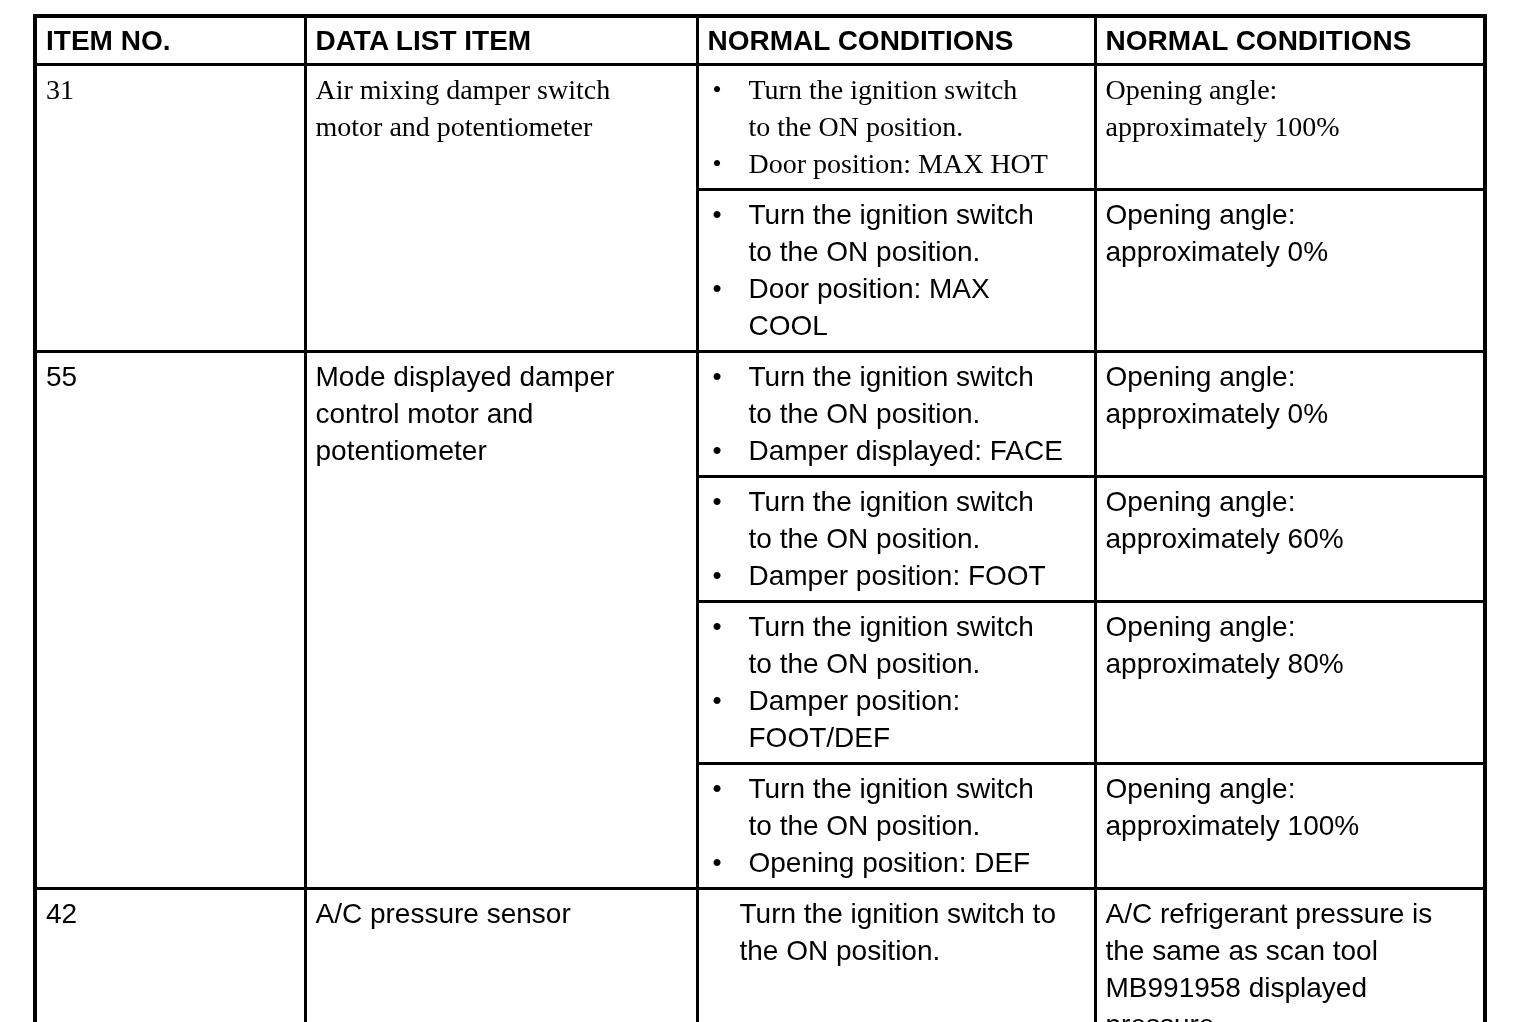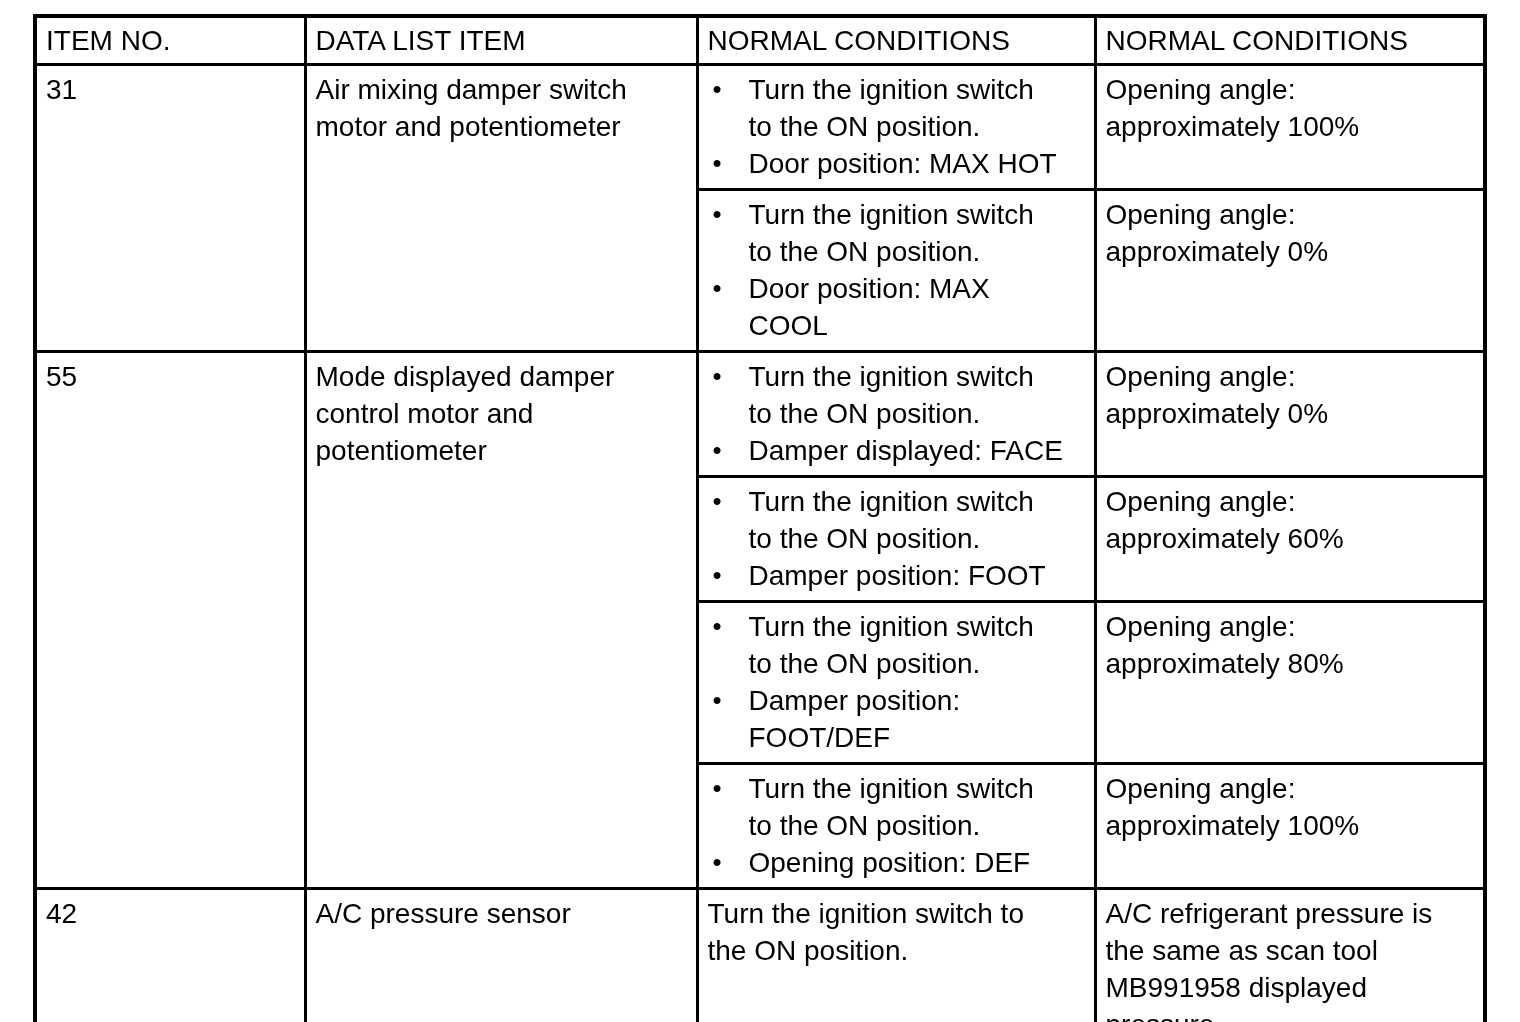--- a/index.html
+++ b/index.html
@@ -31,21 +31,21 @@
   table.data-table td {
     border: 3px solid #000000;
     vertical-align: top;
     text-align: left;
     padding: 5px 8px 6px 9px;
     font-size: 28px;
     line-height: 37px;
     overflow: hidden;
   }
   table.data-table th {
-    font-weight: normal;
+    font-weight: bold;
     padding-top: 4px;
     padding-bottom: 4px;
     white-space: nowrap;
   }
   .col-item   { width: 270px; }
   .col-data   { width: 392px; }
   .col-check  { width: 398px; }
   .col-normal { width: 390px; }
 
   .preline { white-space: pre-line; }
@@ -63,20 +63,21 @@
     margin-right: 22px;
     font-size: 26px;
     line-height: 37px;
   }
   .bullet-text {
     flex: 1 1 auto;
     white-space: pre-line;
   }
   .plain-check {
     white-space: pre-line;
+    margin-left: 32px;
   }
 </style>
 </head>
 <body>
 
 <div class="page">
   <table class="data-table">
     <colgroup>
       <col class="col-item">
       <col class="col-data">
@@ -85,21 +86,21 @@
     </colgroup>
     <thead>
       <tr style="height:46px;">
         <th>ITEM NO.</th>
         <th>DATA LIST ITEM</th>
         <th>NORMAL CONDITIONS</th>
         <th>NORMAL CONDITIONS</th>
       </tr>
     </thead>
     <tbody id="table-body">
-        <tr style="height: 125px;">
+        <tr style="height: 125px; font-family: Liberation Serif, serif;">
           <td rowspan="2" class="preline">31</td>
           <td rowspan="2" class="preline">Air mixing damper switch
 motor and potentiometer</td>
           <td>
             <div class="bullet-list">
               <div class="bullet-item">
                 <span class="bullet-dot">•</span>
                 <span class="bullet-text">Turn the ignition switch
 to the ON position.</span>
               </div>

